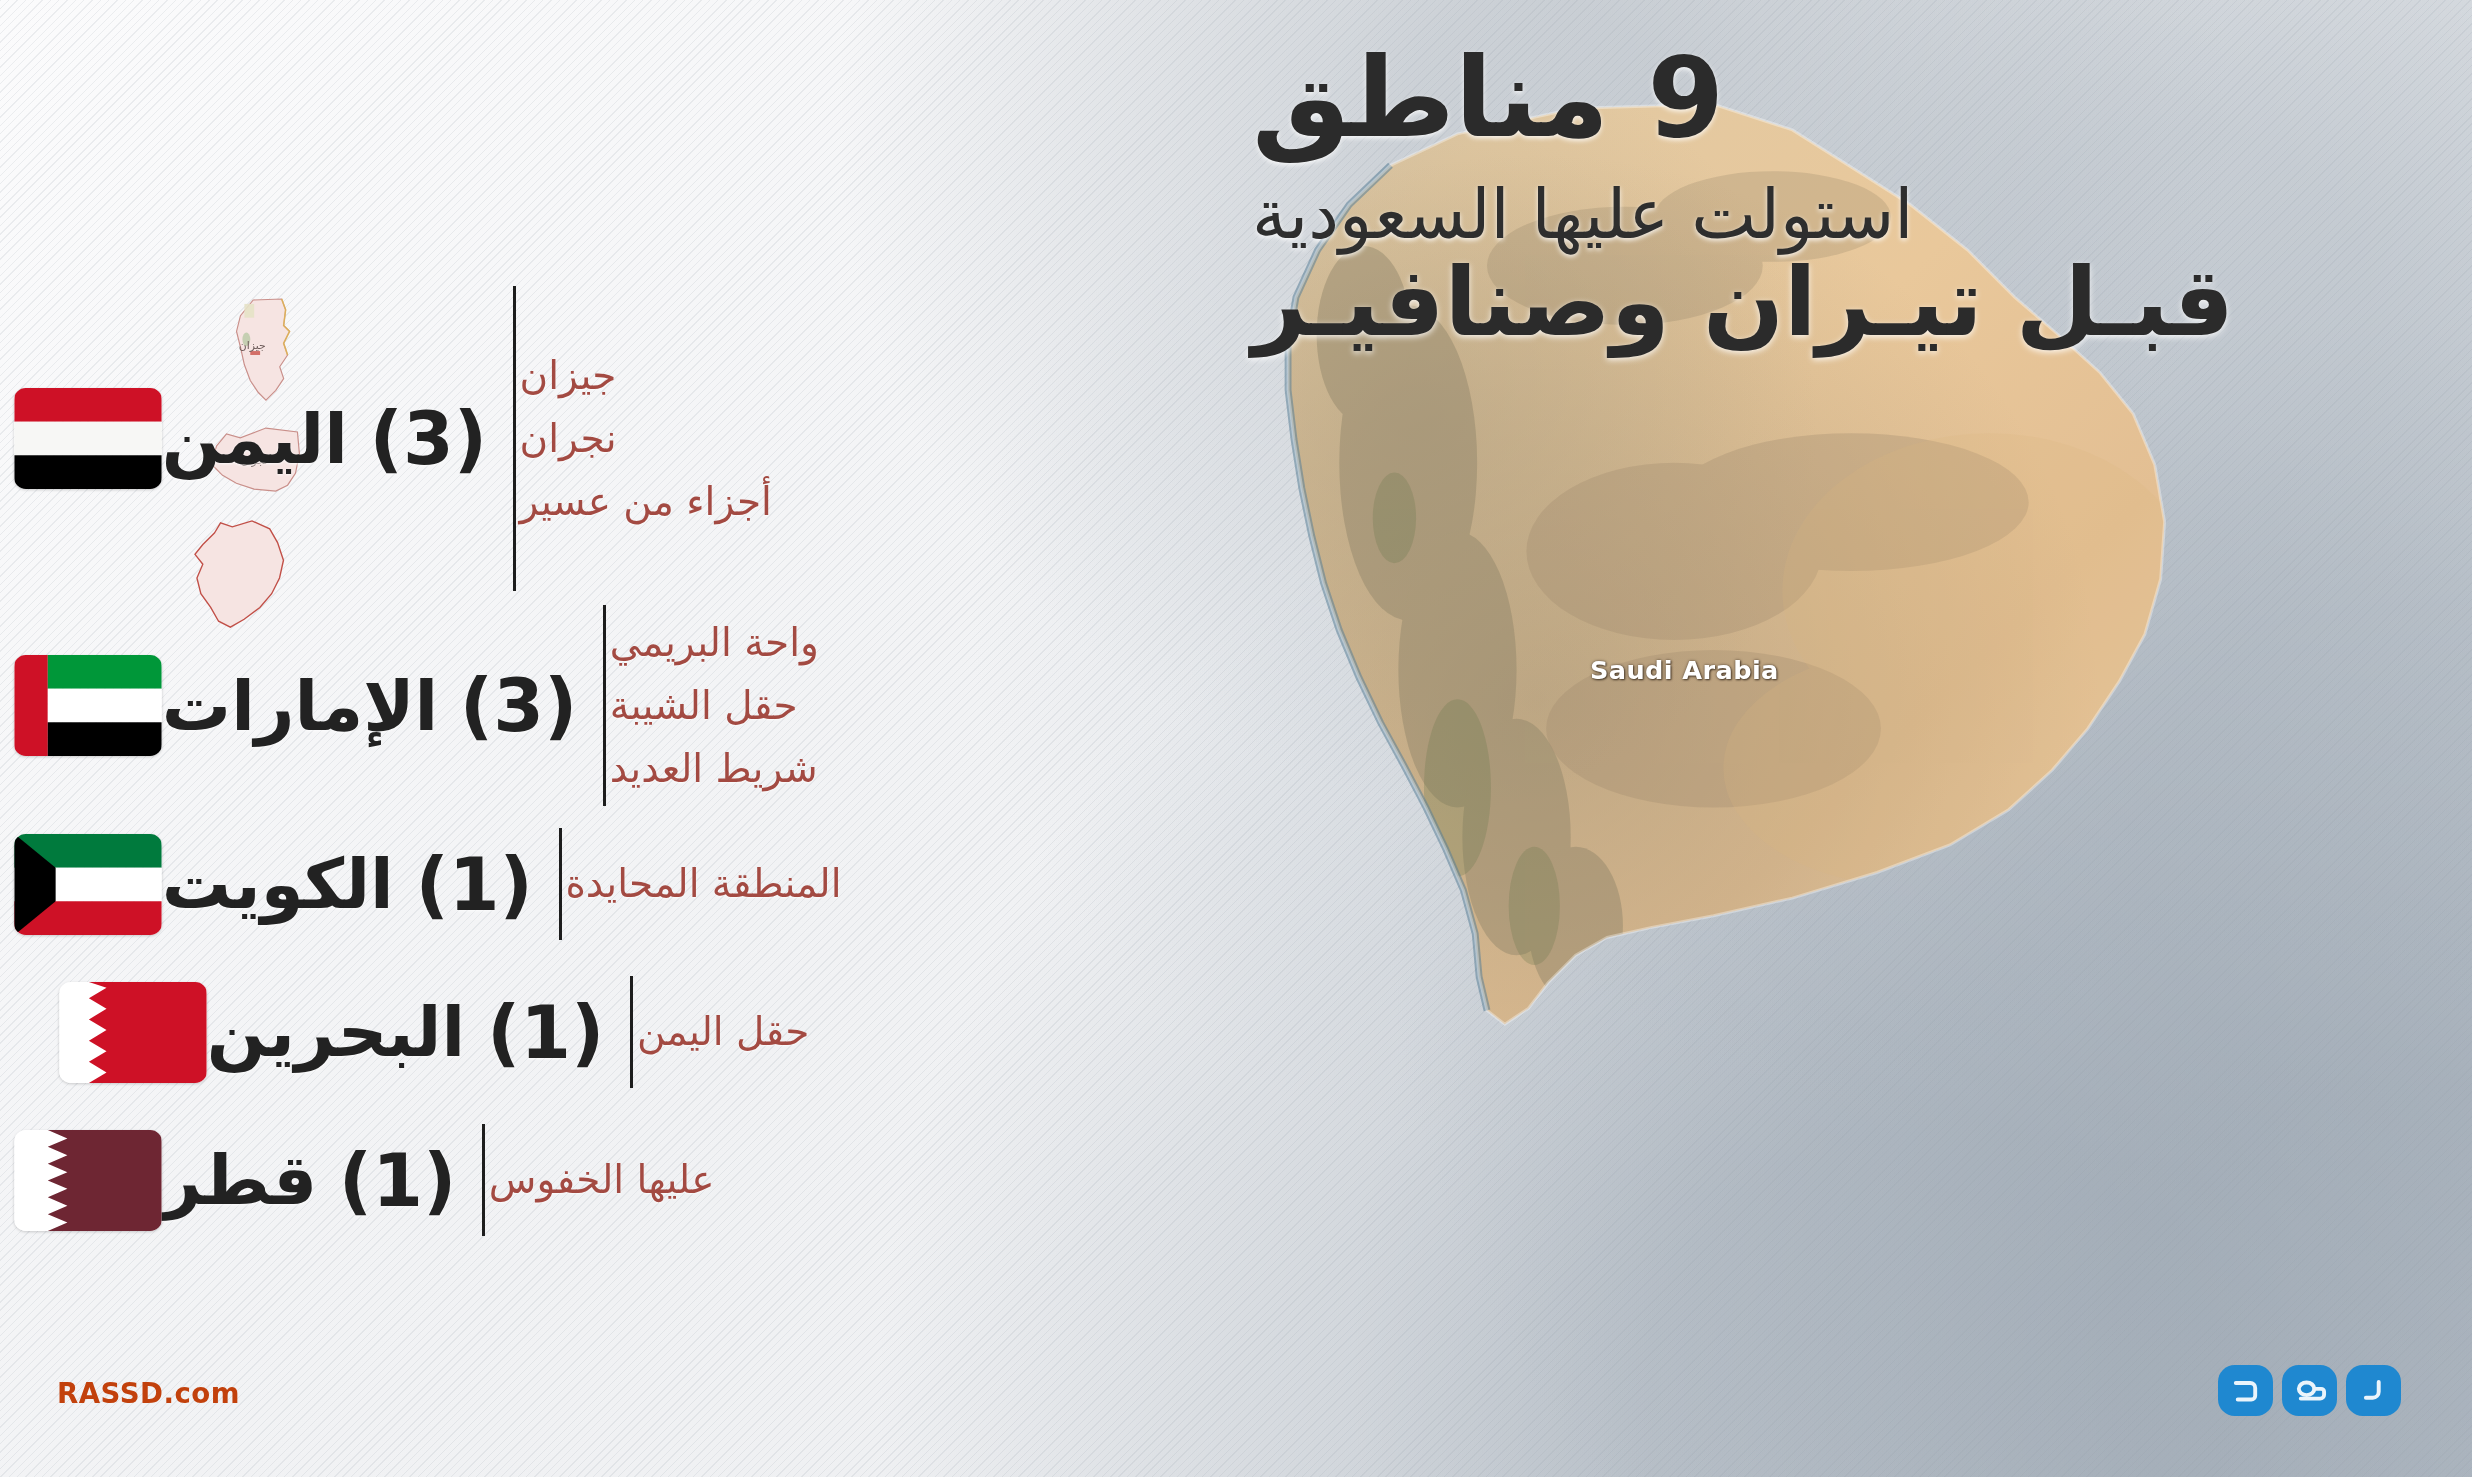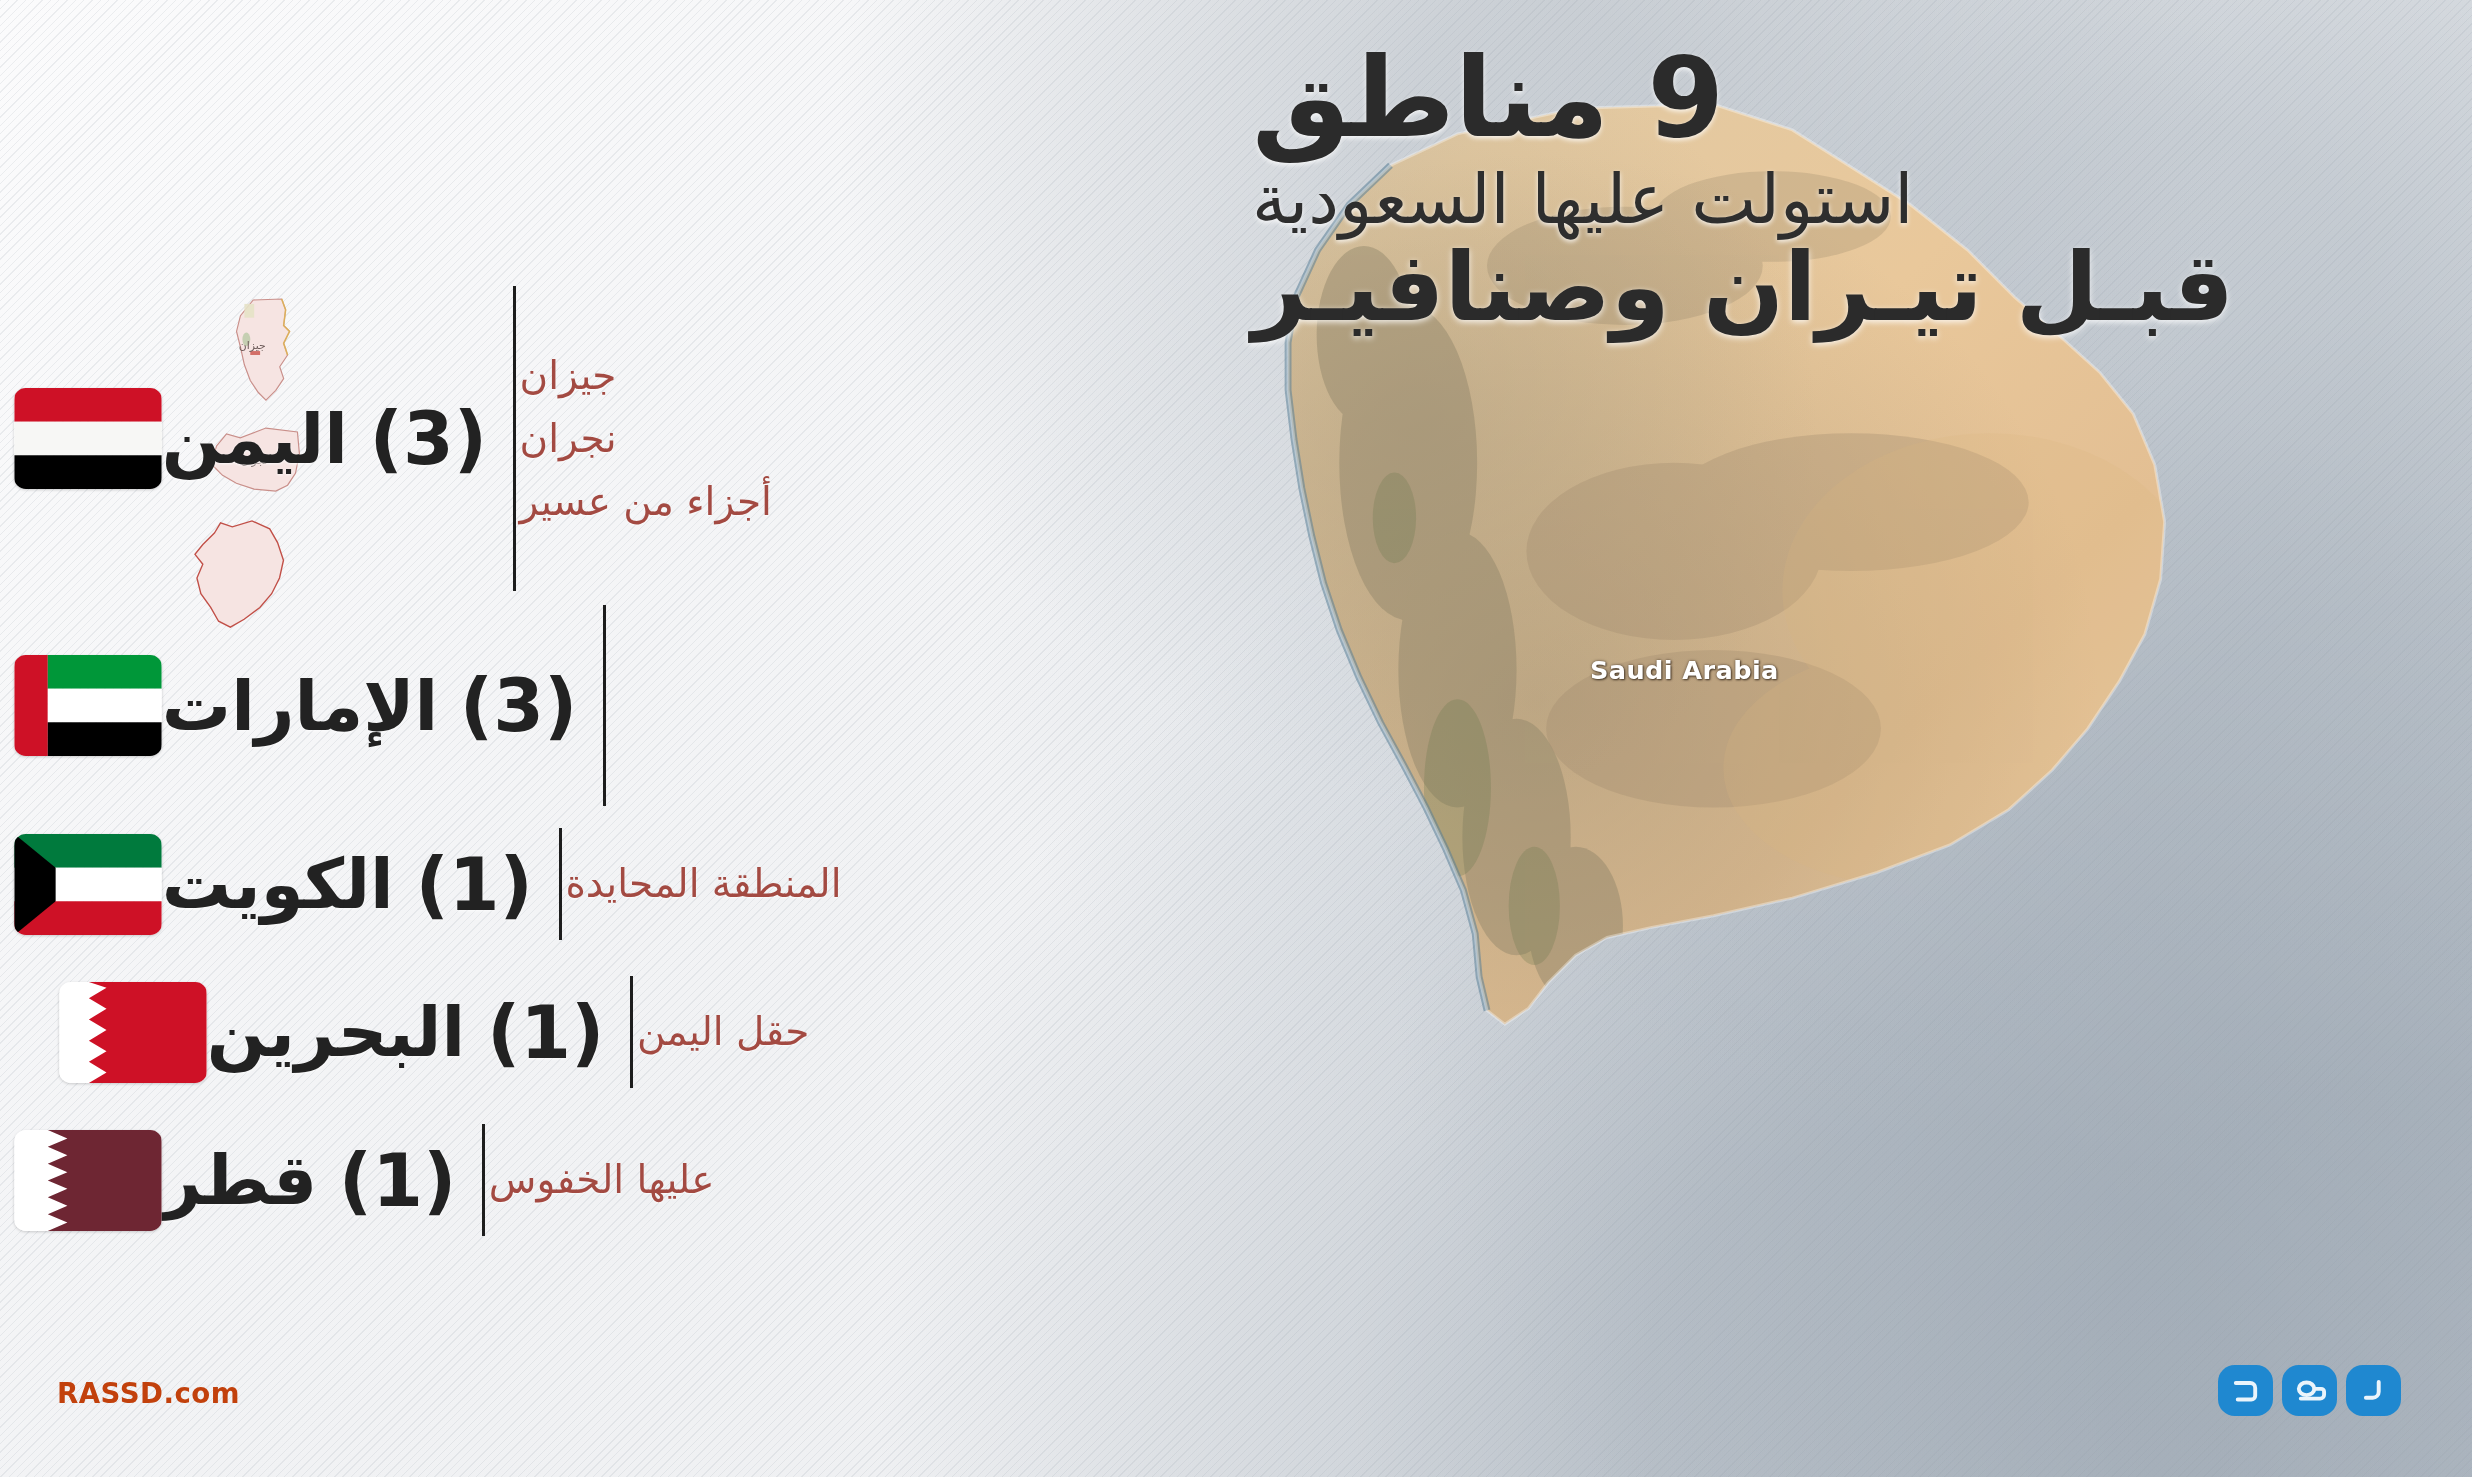--- a/index.html
+++ b/index.html
@@ -42,21 +42,21 @@
     letter-spacing:0.4px;white-space:nowrap;
   }
 
   
   .head{position:absolute;right:59px;top:42px;width:1162px;text-align:left;direction:rtl;}
   .head .l1{
     font-size:110px;font-weight:bold;color:#2b2b2b;line-height:1.02;
     text-shadow:0 2px 4.9px rgba(255,255,255,.85);
   }
   .head .l2{
-    font-size:69px;font-weight:normal;color:#2e2e2e;line-height:1.15;margin-top:6px;
+    font-size:69px;font-weight:normal;color:#2e2e2e;line-height:1.15;margin-top:21px;
     text-shadow:0 2px 4.9px rgba(255,255,255,.85);
   }
   .head .l3{
     font-size:95px;font-weight:bold;color:#2b2b2b;line-height:1.08;margin-top:-3.9px;
     text-shadow:0 2px 5.9px rgba(255,255,255,.85);
   }
 
   
   .list{position:absolute;left:0;top:276px;width:1182px;}
   .row{position:relative;display:flex;flex-direction:row-reverse;align-items:center;
@@ -244,20 +244,25 @@
         <svg viewBox="0 0 150 103" width="148" height="101">
           <rect x="0" y="0" width="34" height="103" fill="#ce1126"></rect>
           <rect x="34" y="0" width="116" height="34.4" fill="#009739"></rect>
           <rect x="34" y="34.4" width="116" height="34.2" fill="#ffffff"></rect>
           <rect x="34" y="68.6" width="116" height="34.4" fill="#000000"></rect>
         </svg>
       </div>
       <div class="cname">الإمارات</div>
       <div class="cnum">(3)</div>
       <div class="sep"></div>
+      <div class="items">
+        <span>واحة البريمي</span>
+        <span>حقل الشيبة</span>
+        <span>شريط العديد</span>
+      </div>
     </div>
 
     <div class="row r-kuwait">
       <div class="flag">
         <svg viewBox="0 0 150 103" width="148" height="101">
           <rect x="0" y="0" width="150" height="34.4" fill="#007a3d"></rect>
           <rect x="0" y="34.4" width="150" height="34.2" fill="#ffffff"></rect>
           <rect x="0" y="68.6" width="150" height="34.4" fill="#ce1126"></rect>
           <polygon points="0,0 42,34.4 42,68.6 0,103" fill="#000000"></polygon>
         </svg>

